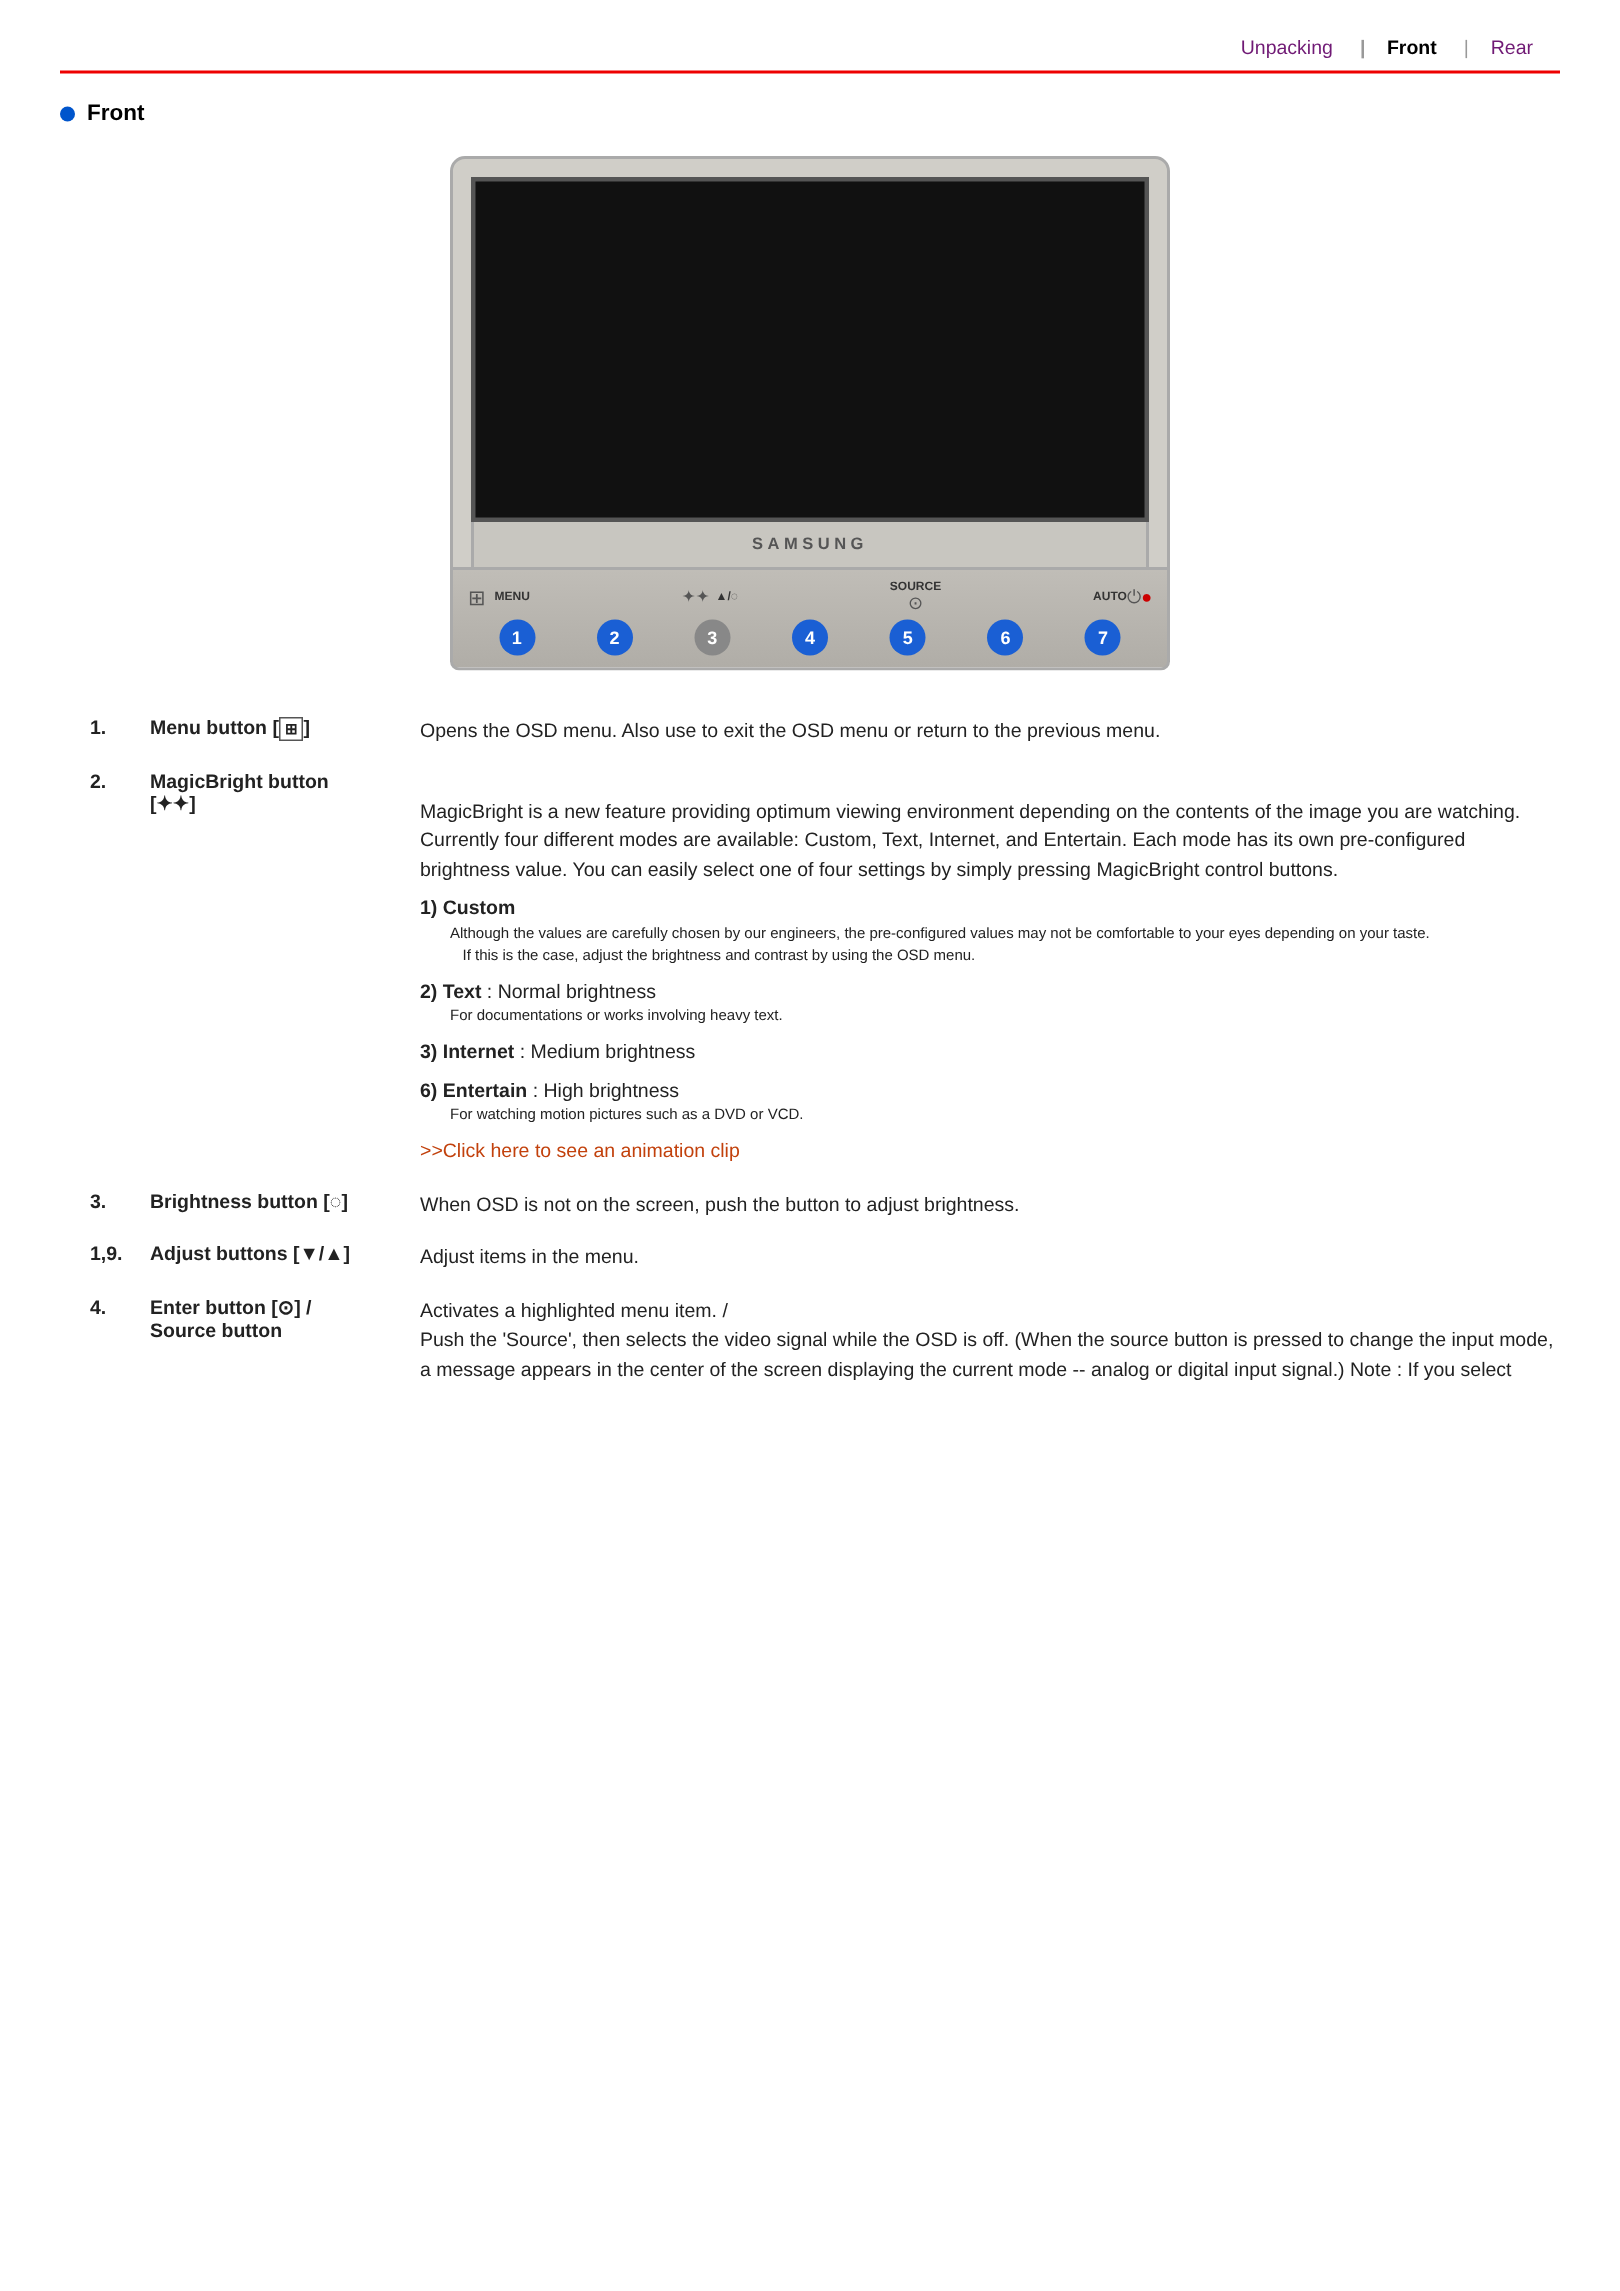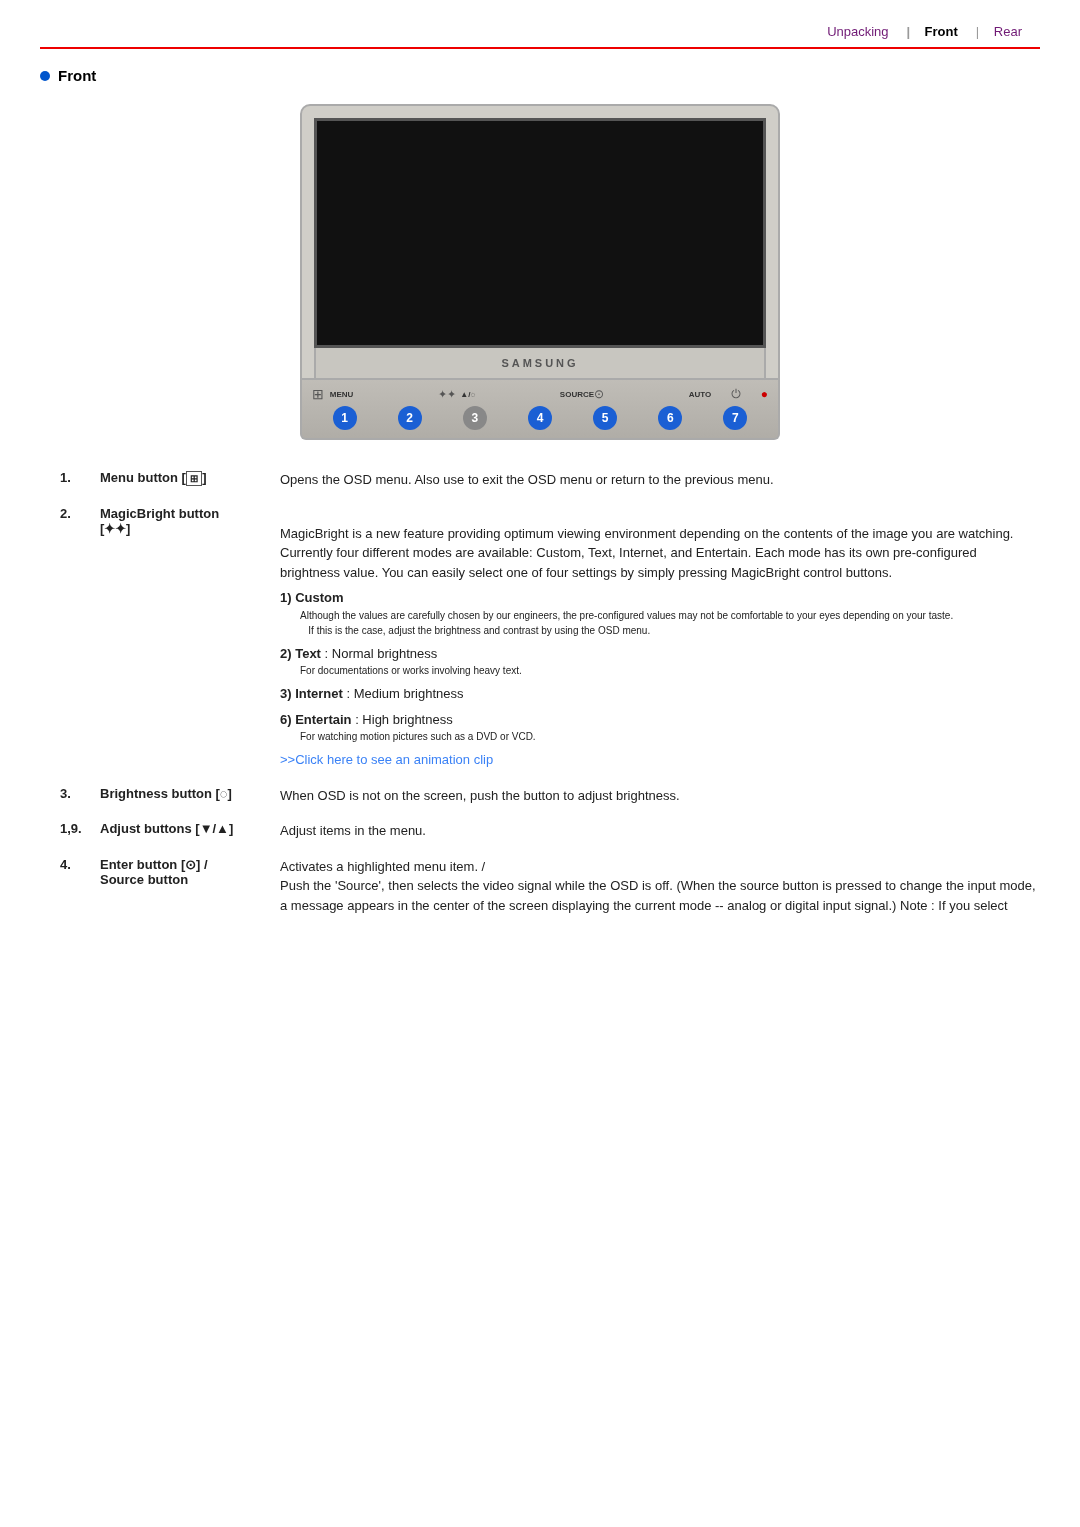--- a/index.html
+++ b/index.html
@@ -177,21 +177,21 @@
       font-weight: bold;
       font-size: 13px;
       margin-top: 16px;
     }
     .sub-item-desc {
       margin-left: 20px;
       font-size: 10px;
       line-height: 1.5;
     }
     .link-text {
-      color: #3b82f6;
+      color: #c2410c;
       font-size: 13px;
       text-decoration: none;
     }
     .menu-btn {
       display: inline-block;
       border: 1px solid #555;
       padding: 1px 3px;
       font-size: 10px;
       font-weight: bold;
     }
@@ -224,25 +224,25 @@
 
       <div class="controls-row">
         <div style="display:flex; align-items:center; gap:6px;">
           <span style="font-size:14px; color:#555;">⊞</span>
           <span class="ctrl-btn-label">MENU</span>
         </div>
         <div style="display:flex; align-items:center; gap:4px;">
           <span style="font-size:11px; color:#555;">✦✦</span>
           <span class="ctrl-btn-label">▲/◌</span>
         </div>
-        <div style="position:relative; display:flex; flex-direction:row; align-items:center;">
+        <div style="position:relative; display:flex; flex-direction:column; align-items:center;">
           <span class="ctrl-btn-label">SOURCE</span>
           <span style="font-size:12px; color:#555;">⊙</span>
         </div>
-        <div style="display:flex; align-items:center; gap:20px;">
+        <div style="display:flex; align-items:center; gap:0;">
           <span class="ctrl-btn-label">AUTO</span>
           <span style="font-size:12px; color:#555;">⏻</span>
           <span style="font-size:12px; color:#c00;">●</span>
         </div>
       </div>
 
       <div class="number-row">
         <div class="num-circle num-blue">1</div>
         <div class="num-circle num-blue">2</div>
         <div class="num-circle num-gray">3</div>

